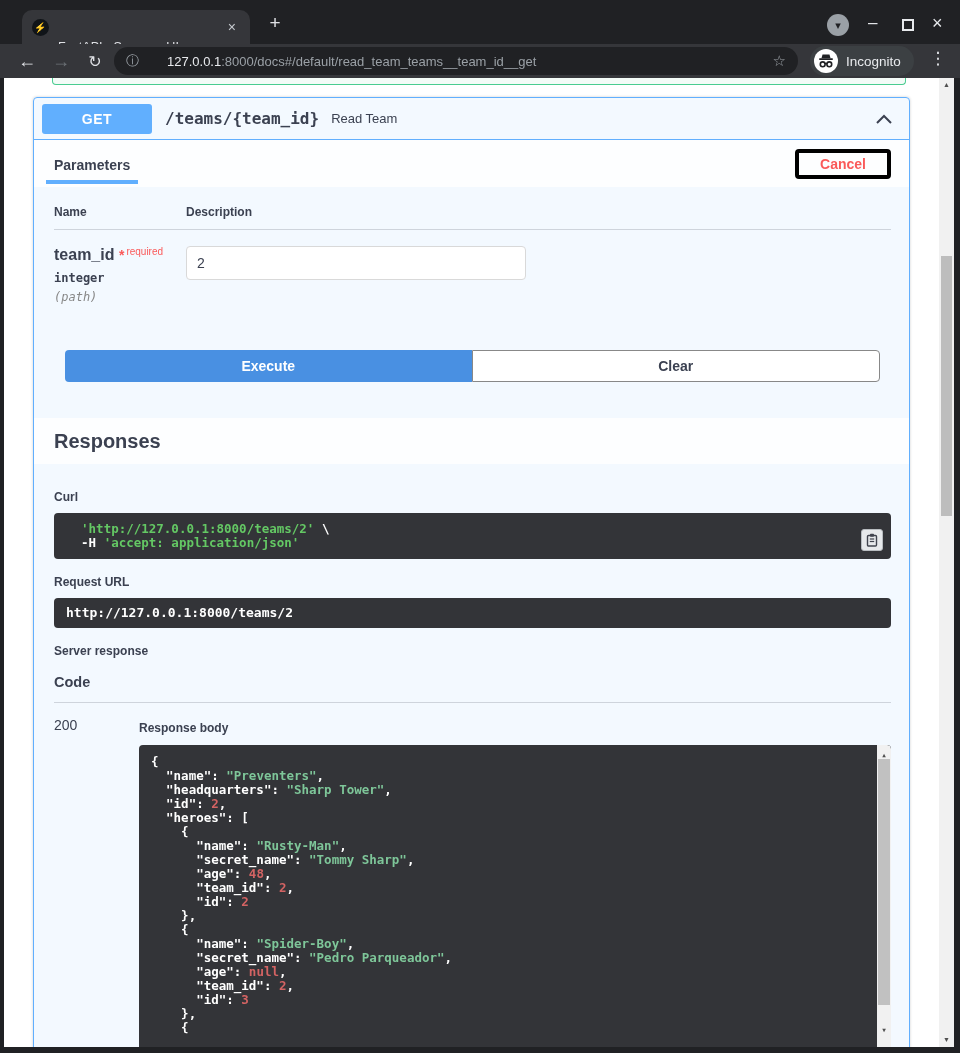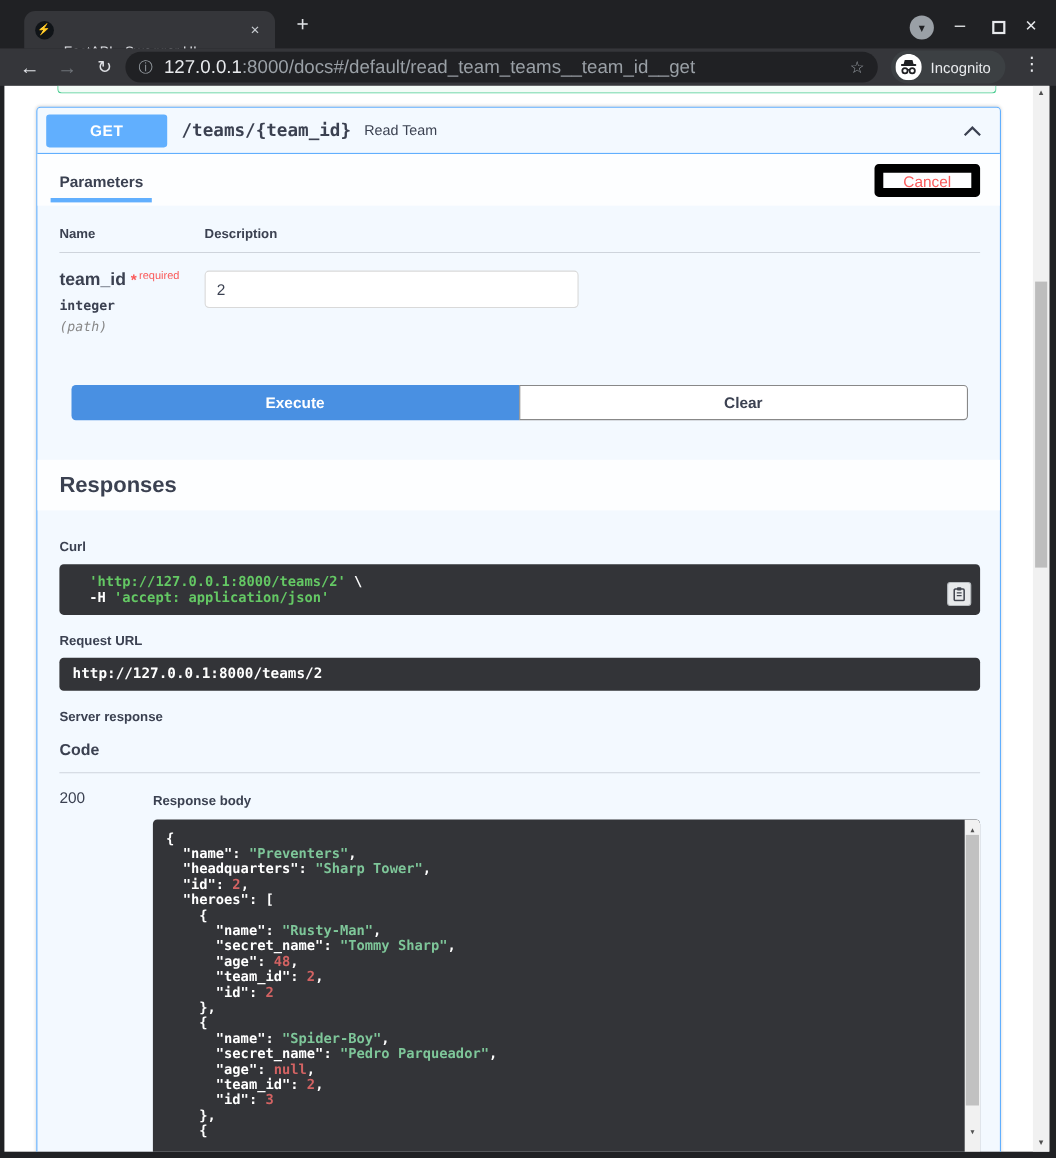--- a/index.html
+++ b/index.html
@@ -27,21 +27,21 @@
 
   .toolbar { position:absolute; top:44px; left:0; width:100%; height:34px; background:#35363a; }
   .nav-icon { position:absolute; top:0; height:34px; display:flex; align-items:center; justify-content:center;
               width:30px; font-size:18px; color:#dfe1e5; }
   .nav-back { left:12px; }
   .nav-fwd  { left:46px; color:#6e7378; }
   .nav-reload { left:80px; font-size:16px; }
   .url-pill { position:absolute; left:114px; top:47px; width:684px; height:28px; border-radius:14px;
               background:#202124; display:flex; align-items:center; padding:0 12px; }
   .info-icon { color:#9aa0a6; font-size:13px; flex:none; }
-  .url-text { font-size:17px; margin-left:10px; white-space:nowrap; overflow:hidden; flex:1; }
+  .url-text { font-size:13px; margin-left:28px; white-space:nowrap; overflow:hidden; flex:1; }
   .url-host { color:#e8eaed; }
   .url-rest { color:#9aa0a6; }
   .star-icon { color:#9aa0a6; font-size:15px; margin-left:8px; flex:none; }
   .incog-pill { position:absolute; left:810px; top:46px; width:104px; height:30px; border-radius:15px;
                 background:#3c4043; display:flex; align-items:center; padding:0 10px 0 4px; }
   .incog-icon { width:24px; height:24px; flex:none; }
   .incog-label { color:#e8eaed; font-size:13.5px; margin-left:8px; }
   .menu-btn { position:absolute; left:928px; top:48px; color:#e8eaed; font-size:17px; width:20px; text-align:center; }
 
   
@@ -57,22 +57,22 @@
   .summary { height:42px; display:flex; align-items:center; padding:0 16px 0 8px; border-bottom:1px solid #61affe; }
   .method-badge { width:110px; height:30px; background:#61affe; border-radius:3px; color:#fff;
                   font-weight:bold; font-size:14px; letter-spacing:.5px; border:none;
                   display:flex; align-items:center; justify-content:center; flex:none; }
   .op-path { font-family:"DejaVu Sans Mono", monospace; font-weight:bold; font-size:16px; color:#3b4151; margin-left:13px; }
   .op-desc { font-size:13px; color:#3b4151; margin-left:12px; }
   .chevron-btn { margin-left:auto; background:none; border:none; display:flex; align-items:center; }
 
   .tabbar { height:47px; background:rgba(255,255,255,.8); display:flex; align-items:center; padding:0 18px 0 12px; }
   .tab-parameters { font-size:14px; font-weight:bold; color:#3b4151; padding:13px 8px 7px; border-bottom:4px solid #61affe; }
-  .cancel-btn { margin-left:auto; width:96px; height:30px; background:transparent; border:8px solid #000000;
-                border-radius:4px; color:#fa5a5a; font-weight:normal; font-size:14px; }
+  .cancel-btn { margin-left:auto; width:96px; height:30px; background:transparent; border:4px solid #000000;
+                border-radius:4px; color:#fa5a5a; font-weight:bold; font-size:14px; }
 
   .params-area { padding:18px 18px 0 20px; }
   .table-head { display:grid; grid-template-columns:132px 1fr; font-size:12px; font-weight:bold; color:#3b4151;
                 padding-bottom:10px; border-bottom:1px solid rgba(59,65,81,.2); }
   .param-row { display:grid; grid-template-columns:132px 1fr; padding-top:16px; }
   .param-name { font-size:16px; font-weight:bold; color:#3b4151; }
   .required-star { color:#fa5a5a; font-size:14px; }
   .required-label { color:#fa5a5a; font-size:10px; vertical-align:top; margin-left:2px; font-weight:normal; }
   .param-type { font-family:"DejaVu Sans Mono", monospace; font-size:12px; font-weight:bold; color:#3b4151; margin-top:7px; }
   .param-in { font-family:"DejaVu Sans Mono", monospace; font-size:12px; font-style:italic; color:#888; margin-top:5px; }

